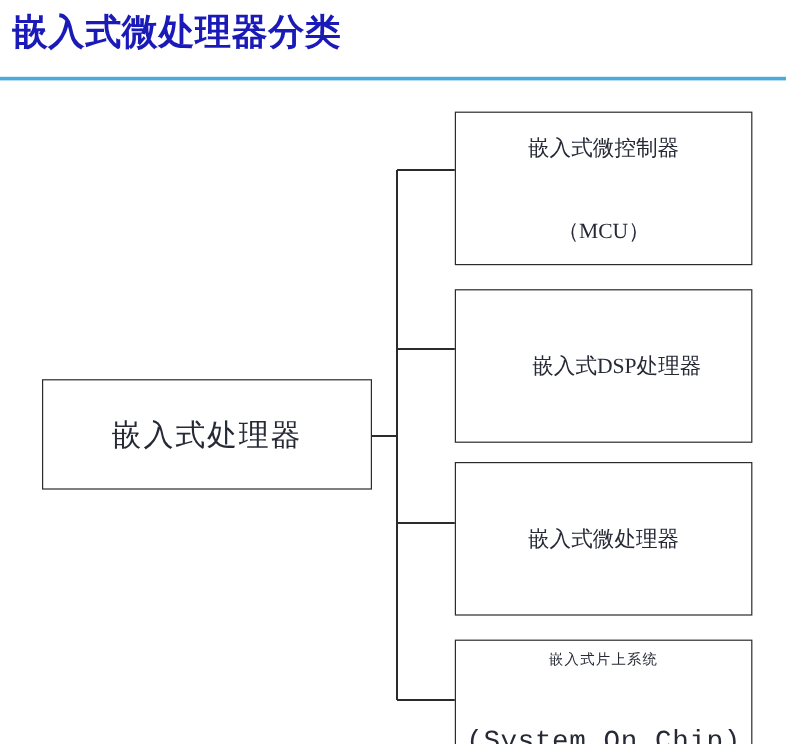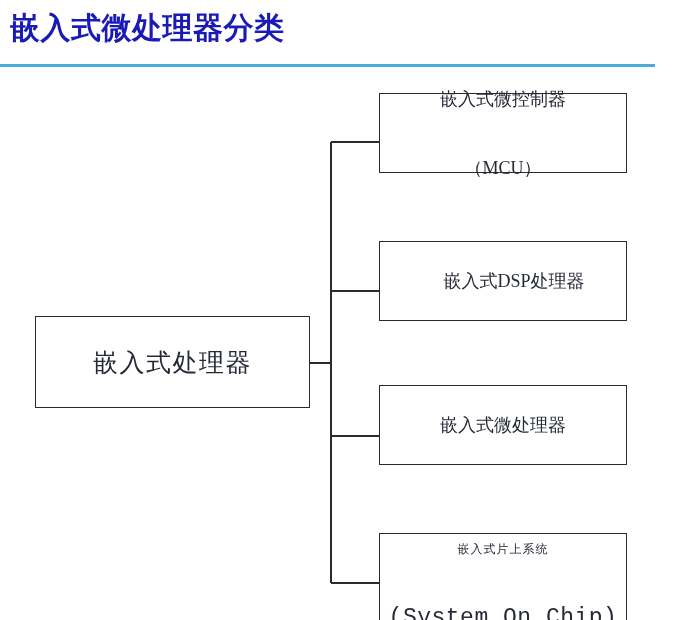--- a/index.html
+++ b/index.html
@@ -83,21 +83,21 @@
   }
   #node-root .line1 {
     font-size: 25px;
     letter-spacing: 1.5px;
   }
 
   
   .leaf {
     left: 379px;
     width: 248px;
-    height: 80px;
+    height: 128px;
   }
   .leaf .line1 {
     font-size: 18px;
     line-height: 26px;
   }
   .leaf .line2 {
     font-size: 18px;
     line-height: 26px;
     margin-top: 43px;
   }

